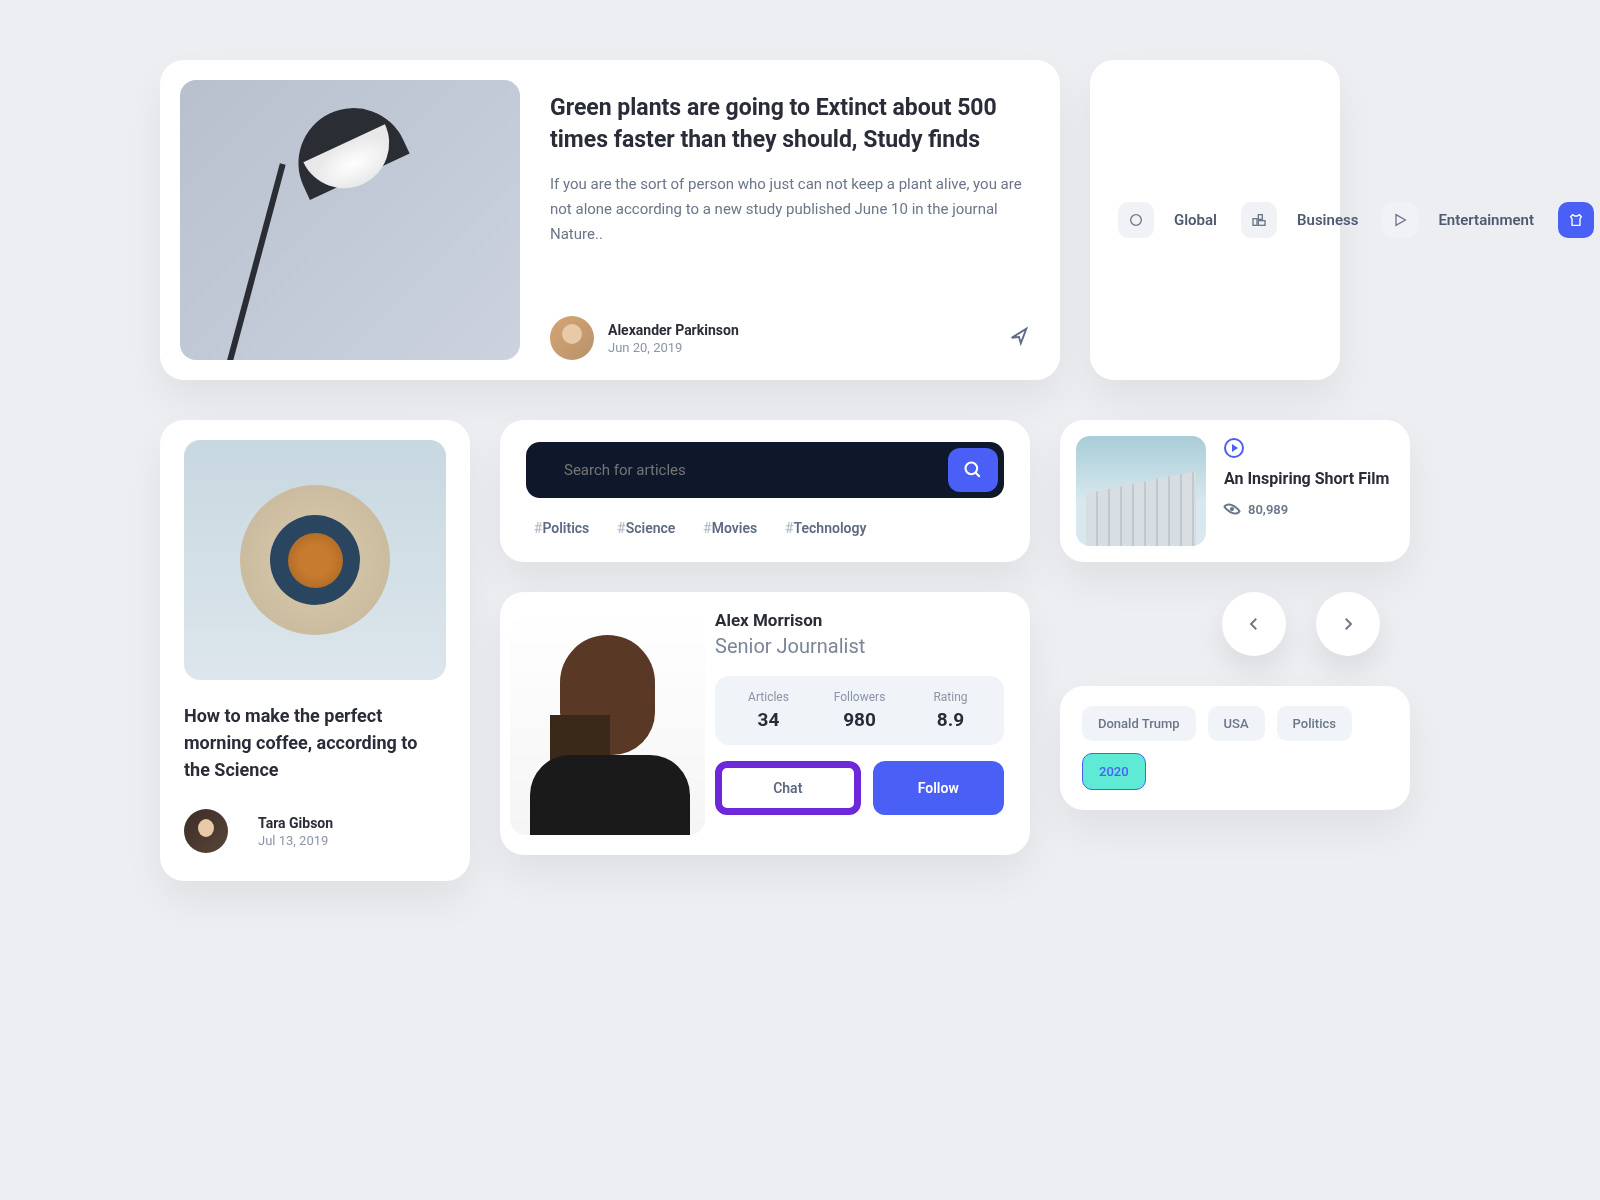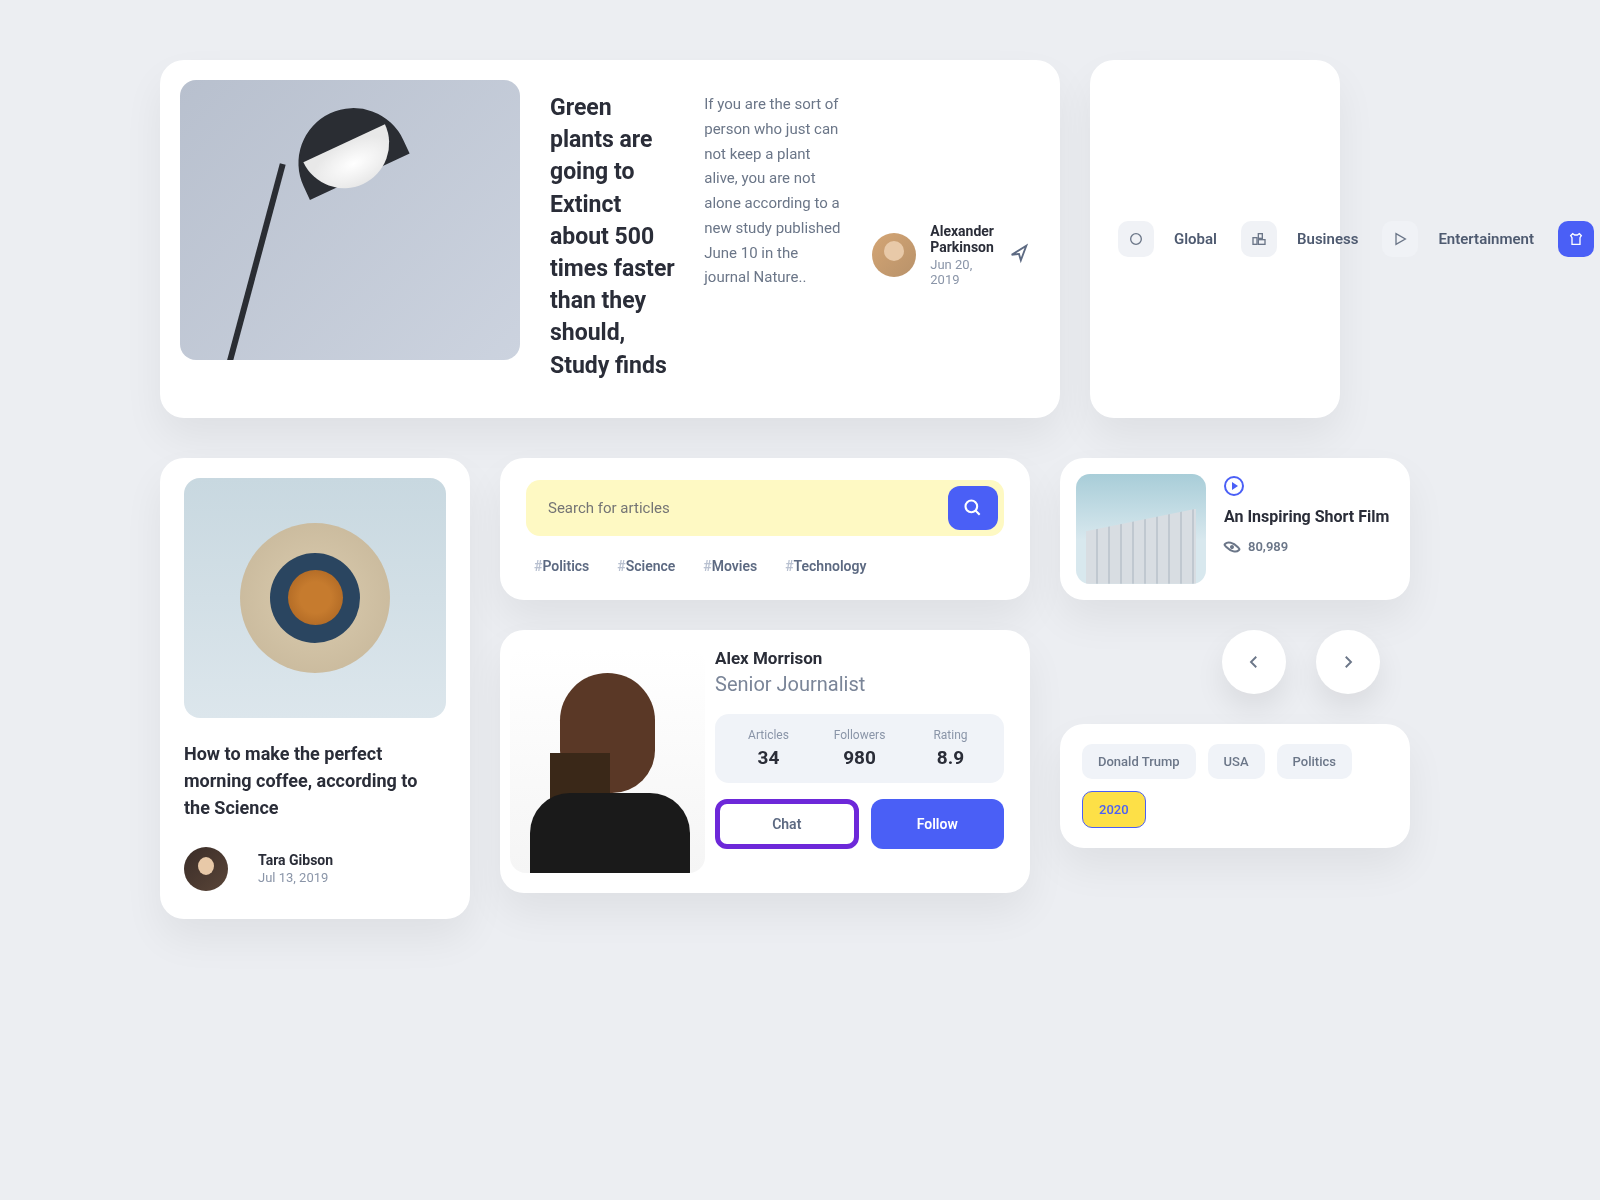--- a/index.html
+++ b/index.html
@@ -7,21 +7,21 @@
 .container { width: 1280px; }
 .row1 { display: flex; gap: 30px; margin-bottom: 40px; }
 .row2 { display: flex; gap: 30px; }
 .card { background: #fff; border-radius: 24px; box-shadow: 0 20px 40px rgba(0,0,0,0.06); }
 .featured { display: flex; padding: 20px; width: 900px; gap: 30px; }
 .featured-img { width: 340px; height: 280px; border-radius: 16px; background: linear-gradient(135deg, #b8c0ce 0%, #ccd3df 100%); position: relative; overflow: hidden; }
 .lamp { position: absolute; top: 30px; left: 110px; }
 .lamp-head { width: 110px; height: 70px; background: #2a2d33; border-radius: 60px 60px 0 0; transform: rotate(-25deg); position: relative; }
 .lamp-head::after { content: ''; position: absolute; bottom: -8px; left: 10px; width: 90px; height: 45px; background: radial-gradient(ellipse at center, #fff 0%, #e8e8e8 70%); border-radius: 0 0 50px 50px; }
 .lamp-pole { position: absolute; left: -40px; top: 50px; width: 6px; height: 230px; background: #2a2d33; transform: rotate(15deg); }
-.featured-content { flex: 1; padding: 12px 10px 0 0; display: flex; flex-direction: row; gap: 29px; }
+.featured-content { flex: 1; padding: 12px 10px 0 0; display: flex; flex-direction: column; }
 .featured-title { font-size: 23px; font-weight: 700; color: #2a2d38; line-height: 1.4; margin-bottom: 16px; }
 .featured-excerpt { font-size: 15px; color: #6b7688; line-height: 1.65; margin-bottom: auto; }
 .featured-footer { display: flex; align-items: center; gap: 14px; margin-top: 20px; }
 .avatar { width: 44px; height: 44px; border-radius: 50%; background: linear-gradient(135deg, #d4a574, #b8926a); position: relative; overflow: hidden; }
 .avatar::after { content:''; position:absolute; top:8px; left:12px; width:20px; height:20px; background:#e8c9a8; border-radius:50%; }
 .author-info { flex: 1; }
 .author-name { font-size: 14px; font-weight: 700; color: #2a2d38; }
 .author-date { font-size: 13px; color: #8a95a8; margin-top: 2px; }
 .share-btn { color: #5d6a82; cursor: pointer; }
 .categories { width: 250px; padding: 24px 28px; display: flex; flex-direction: row; gap: 24px; }
@@ -36,57 +36,57 @@
 .coffee-card { padding: 20px 24px 28px; }
 .coffee-img { width: 100%; height: 240px; border-radius: 16px; background: linear-gradient(180deg, #c8d8e0 0%, #dce6ec 100%); position: relative; margin-bottom: 22px; display:flex; align-items:center; justify-content:center; }
 .saucer { width: 150px; height: 150px; border-radius: 50%; background: radial-gradient(circle, #d4c5a8 30%, #c5b598 100%); display:flex; align-items:center; justify-content:center; }
 .cup { width: 90px; height: 90px; border-radius: 50%; background: #2a4560; display:flex; align-items:center; justify-content:center; }
 .cup::after { content:''; width:55px; height:55px; border-radius:50%; background: radial-gradient(circle, #c67b2e 40%, #a56020 100%); }
 .coffee-title { font-size: 18px; font-weight: 700; color: #2a2d38; line-height: 1.5; margin-bottom: 26px; }
 .coffee-footer { display: flex; align-items: center; gap: 30px; }
 .avatar2 { width: 44px; height: 44px; border-radius: 50%; background: linear-gradient(135deg, #3a2d28, #5a4538); position:relative; overflow:hidden; }
 .avatar2::after { content:''; position:absolute; top:10px; left:14px; width:16px; height:18px; background:#e8c9a8; border-radius:50%; }
 .search-card { padding: 22px 26px 26px; }
-.search-box { display: flex; align-items: center; background: #fef9c3; border-radius: 14px; padding: 6px 6px 6px 22px; margin-bottom: 22px; }
+.search-box { display: flex; align-items: center; background: #0f172a; border-radius: 14px; padding: 6px 6px 6px 38px; margin-bottom: 22px; }
 .search-input { flex: 1; border: none; background: transparent; font-size: 15px; color: #788298; outline: none; }
 .search-btn { width: 50px; height: 44px; background: #4a5ff6; border-radius: 12px; display: flex; align-items: center; justify-content: center; cursor: pointer; border: none; color: #fff; }
 .tags-row { display: flex; gap: 28px; padding-left: 8px; }
 .tag-link { font-size: 14px; font-weight: 600; color: #5d6a82; cursor: pointer; }
 .tag-link::before { content: '#'; color: #b8c0d0; }
 .profile-card { display: flex; padding: 18px 26px 20px 10px; gap: 10px; }
 .profile-img { width: 195px; height: 225px; background: linear-gradient(180deg, #fff 0%, #f5f5f5 100%); border-radius: 16px; position: relative; overflow:hidden; }
 .profile-head { position:absolute; top:25px; left:50px; width:95px; height:120px; background:#5a3826; border-radius:50px 50px 45px 45px; }
 .profile-head::after { content:''; position:absolute; top:80px; left:-10px; width:60px; height:70px; background:#3a2818; border-radius:0 0 30px 20px; }
 .profile-body { position:absolute; bottom:0; left:20px; width:160px; height:80px; background:#1a1a1a; border-radius:40px 40px 0 0; }
 .profile-info { flex: 1; }
 .profile-name { font-size: 17px; font-weight: 700; color: #2a2d38; margin-bottom: 4px; }
 .profile-role { font-size: 20px; color: #7a8598; margin-bottom: 18px; }
 .stats { display: flex; background: #f0f3f8; border-radius: 14px; padding: 14px 8px; margin-bottom: 16px; }
 .stat { flex: 1; text-align: center; }
 .stat-label { font-size: 12px; color: #8a95a8; margin-bottom: 4px; }
 .stat-value { font-size: 19px; font-weight: 700; color: #2a2d38; }
 .profile-actions { display: flex; gap: 12px; }
 .btn { flex: 1; padding: 12px; border-radius: 12px; font-size: 14px; font-weight: 600; cursor: pointer; border: none; text-align: center; }
-.btn-outline { background: #fff; color: #5d6a82; border: 5px solid #6d28d9; }
+.btn-outline { background: #fff; color: #5d6a82; border: 7px solid #6d28d9; }
 .btn-primary { background: #4a5ff6; color: #fff; text-align: center; }
 .video-card { display: flex; padding: 16px; gap: 18px; align-items: flex-start; }
 .video-thumb { width: 130px; height: 110px; border-radius: 14px; background: linear-gradient(180deg, #a8cdd8 0%, #d8e8ee 60%); position:relative; overflow:hidden; }
 .building { position:absolute; bottom:0; left:10px; width:110px; height:75px; background: repeating-linear-gradient(90deg, #d8dde2 0 10px, #c0c8d0 10px 12px); clip-path: polygon(0 30%, 100% 0, 100% 100%, 0 100%); }
 .video-info { flex: 1; padding-top: 2px; }
 .play-badge { width: 20px; height: 20px; border: 2px solid #4a5ff6; border-radius: 50%; display: flex; align-items: center; justify-content: center; margin-bottom: 10px; }
 .play-badge::after { content:''; width:0; height:0; border-left:6px solid #4a5ff6; border-top:4px solid transparent; border-bottom:4px solid transparent; margin-left:2px; }
 .video-title { font-size: 16px; font-weight: 700; color: #2a2d38; line-height: 1.35; margin-bottom: 12px; }
 .video-views { display: flex; align-items: center; gap: 8px; font-size: 13px; font-weight: 600; color: #6b7688; }
 .eye-icon { width:16px; height:10px; border:2px solid #6b7688; border-radius:75% 15%; transform:rotate(45deg); position:relative; }
 .eye-icon::after { content:''; position:absolute; top:1px; left:4px; width:4px; height:4px; background:#6b7688; border-radius:50%; }
 .nav-arrows { display: flex; gap: 30px; justify-content: flex-end; padding-right: 30px; }
 .nav-btn { width: 64px; height: 64px; border-radius: 50%; background: #fff; box-shadow: 0 15px 30px rgba(0,0,0,0.08); display: flex; align-items: center; justify-content: center; cursor: pointer; border: none; color: #6b7688; }
 .chips-card { padding: 20px 22px; display: flex; flex-wrap: wrap; gap: 12px; }
 .chip { padding: 10px 16px; border-radius: 10px; background: #f0f3f8; font-size: 13px; font-weight: 500; color: #6b7688; cursor: pointer; }
-.chip.active { background: #fde047; border: 1.5px solid #4a5ff6; color: #4a5ff6; }
+.chip.active { background: #5eead4; border: 1.5px solid #4a5ff6; color: #4a5ff6; }
 </style>
 </head>
 <body>
 
 <div class="container">
   <div class="row1">
     <div class="card featured">
       <div class="featured-img">
         <div class="lamp">
             <div class="lamp-head"></div>

